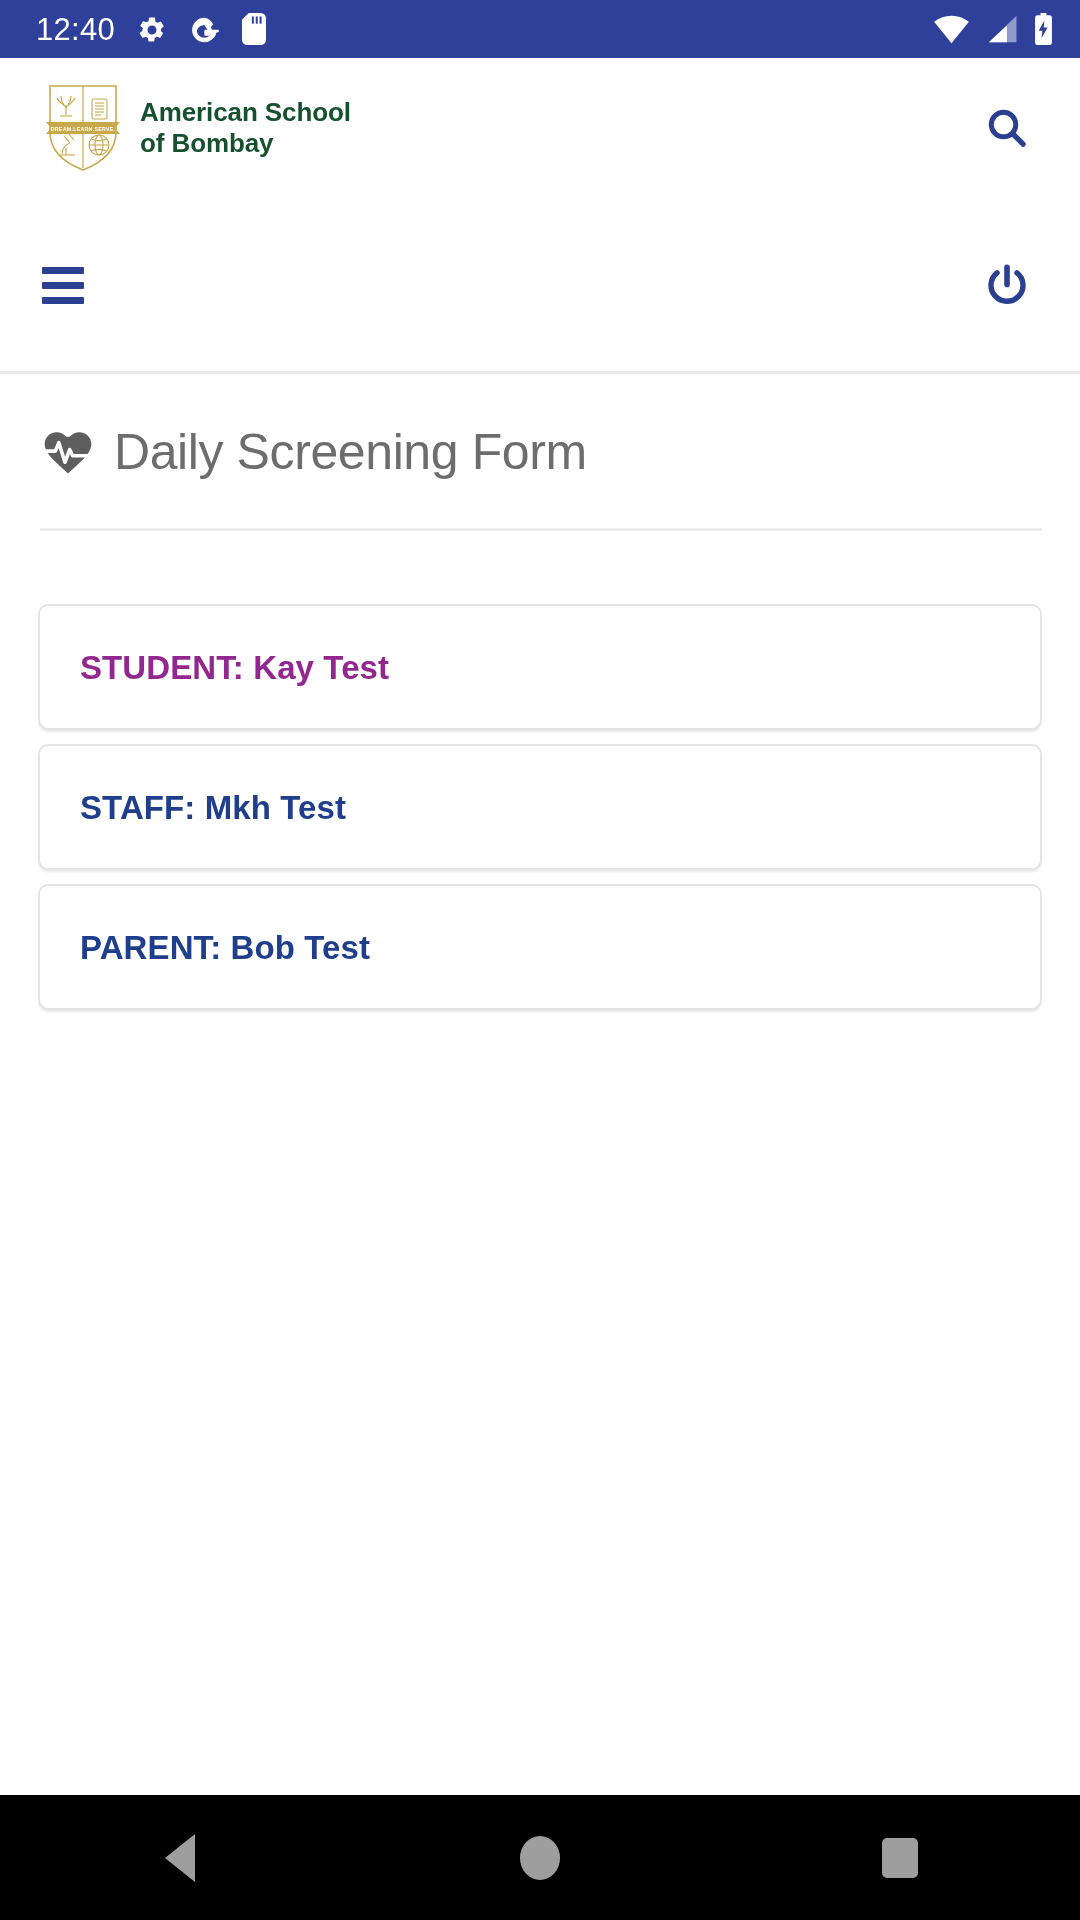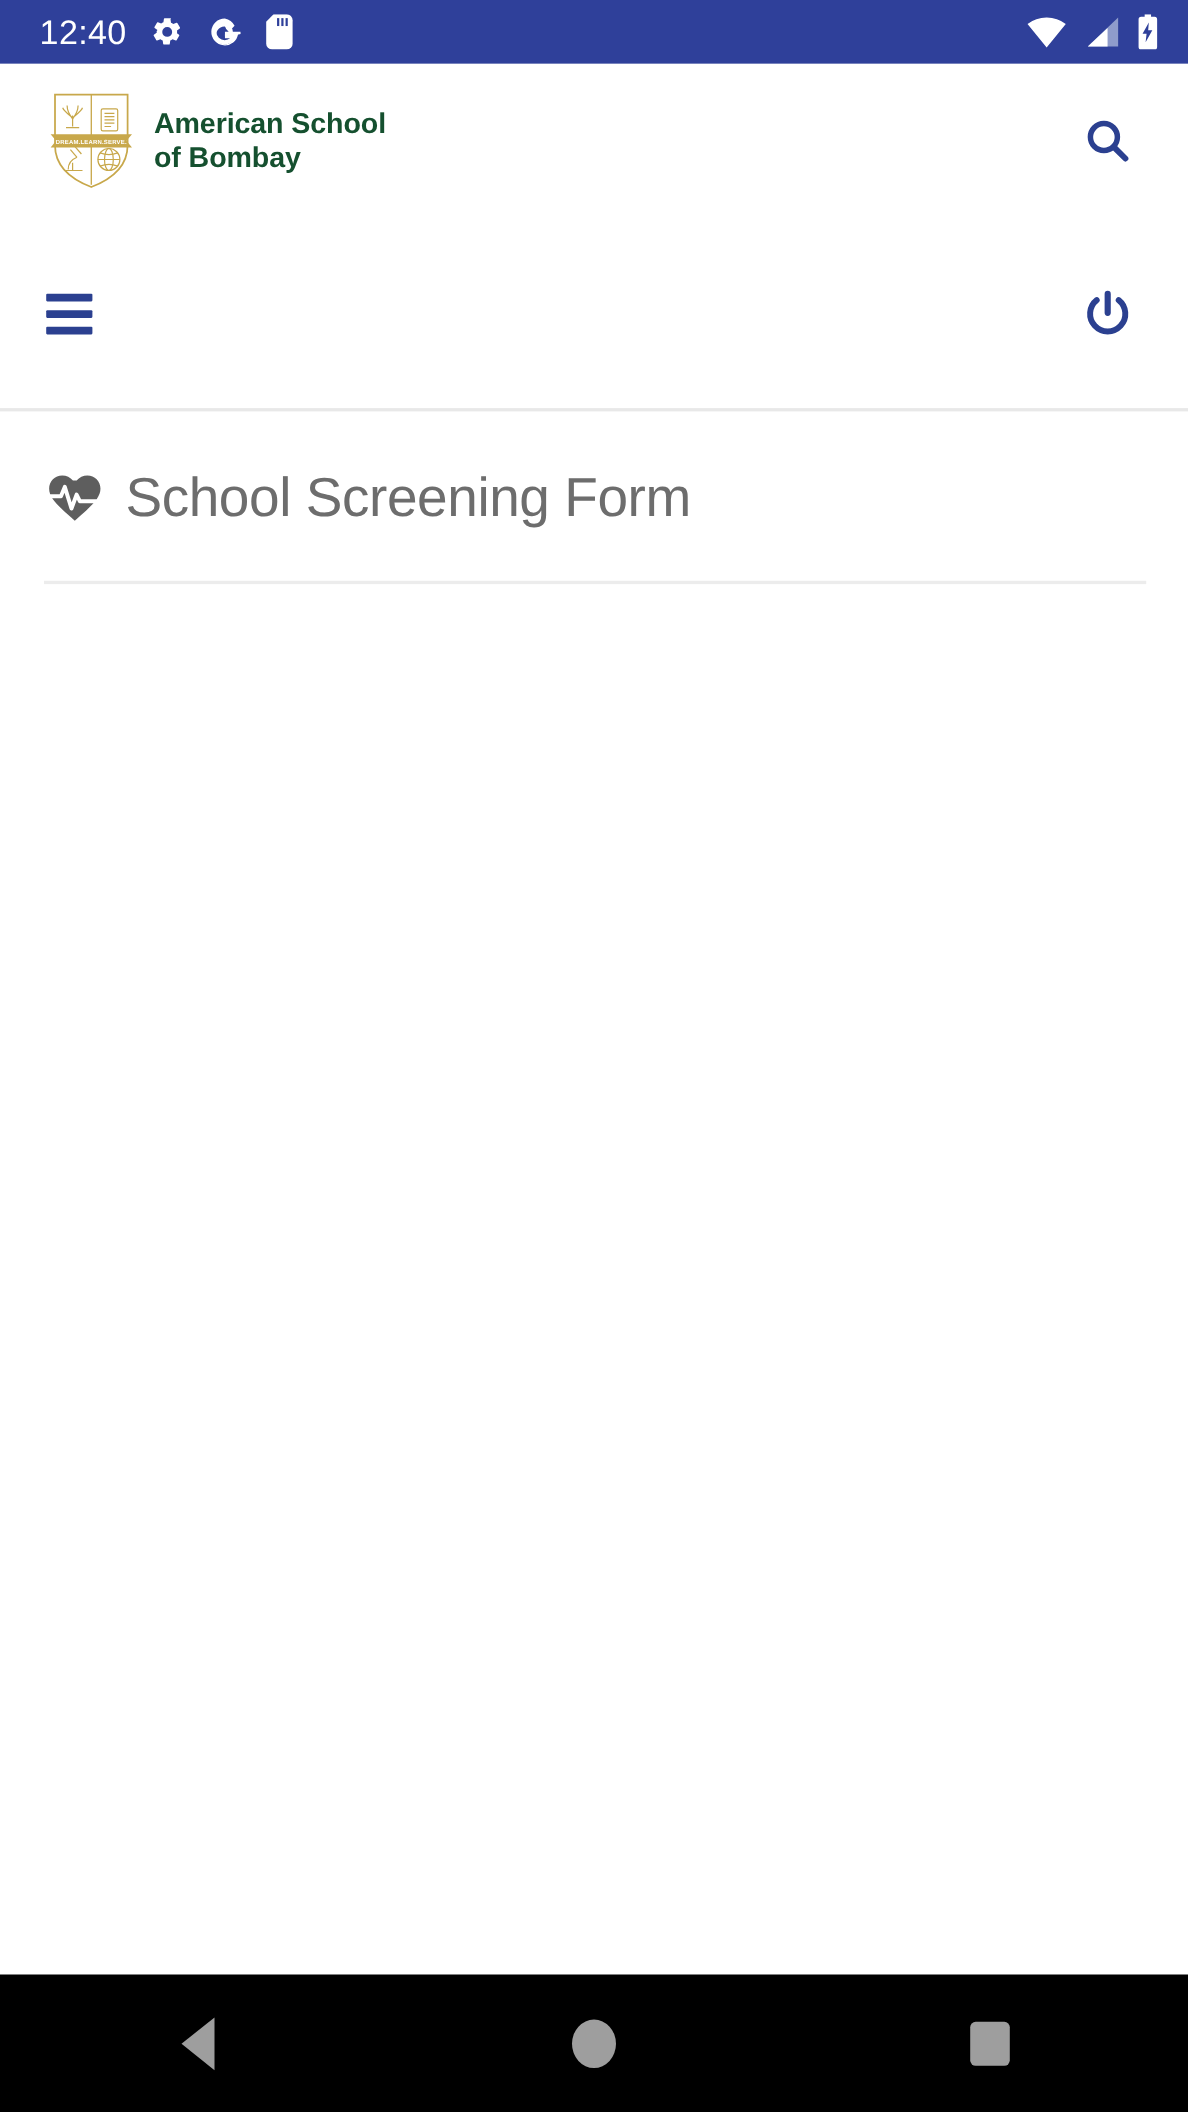--- a/index.html
+++ b/index.html
@@ -26,21 +26,21 @@
     width: 1080px;
     height: 58px;
     background: #2F409A;
     display: flex;
     align-items: center;
     box-sizing: border-box;
     padding: 0 26px 0 36px;
   }
   .status-left {
     display: flex;
-    align-items: center;
+    align-items: flex-end;
     gap: 22px;
     flex: 1;
   }
   .status-clock {
     color: #ffffff;
     font-size: 31px;
     font-weight: 500;
     letter-spacing: 0.3px;
     line-height: 1;
   }
@@ -327,24 +327,39 @@
       </svg>
     </div>
   </div>
   <div class="toolbar-divider"></div>
 
   <div class="page-title-row">
     <svg class="title-icon" viewBox="0 0 24 24">
       <path fill="#5e5e5e" d="M12 21.2l-1.5-1.35C5.2 15.06 2 12.2 2 8.6 2 5.7 4.25 3.5 7.1 3.5c1.62 0 3.17.75 4.18 1.95h1.44C13.73 4.25 15.28 3.5 16.9 3.5 19.75 3.5 22 5.7 22 8.6c0 3.6-3.2 6.46-8.5 11.26L12 21.2z"></path>
       <path fill="none" stroke="#ffffff" stroke-width="1.55" stroke-linejoin="round" stroke-linecap="round" d="M2.6 11.6h4.0l1.5-3.6 2.6 8.4 2.0-5.4 1.3 2.6h6.3"></path>
     </svg>
-    <div class="page-title">School Screening Form</div>
+    <div class="page-title">Daily Screening Form</div>
   </div>
   <div class="title-rule"></div>
 
+  <div class="card-list">
+
+    <div class="card">
+      <span class="card-label" style="color: rgb(146, 39, 143);">STUDENT: Kay Test</span>
+    </div>
+
+    <div class="card">
+      <span class="card-label" style="color: rgb(31, 62, 140);">STAFF: Mkh Test</span>
+    </div>
+
+    <div class="card">
+      <span class="card-label" style="color: rgb(31, 62, 140);">PARENT: Bob Test</span>
+    </div>
+
+  </div>
 
   <div class="nav-bar">
     <div class="nav-btn">
       <div class="nav-back"></div>
     </div>
     <div class="nav-btn">
       <div class="nav-home"></div>
     </div>
     <div class="nav-btn">
       <div class="nav-recent"></div>

